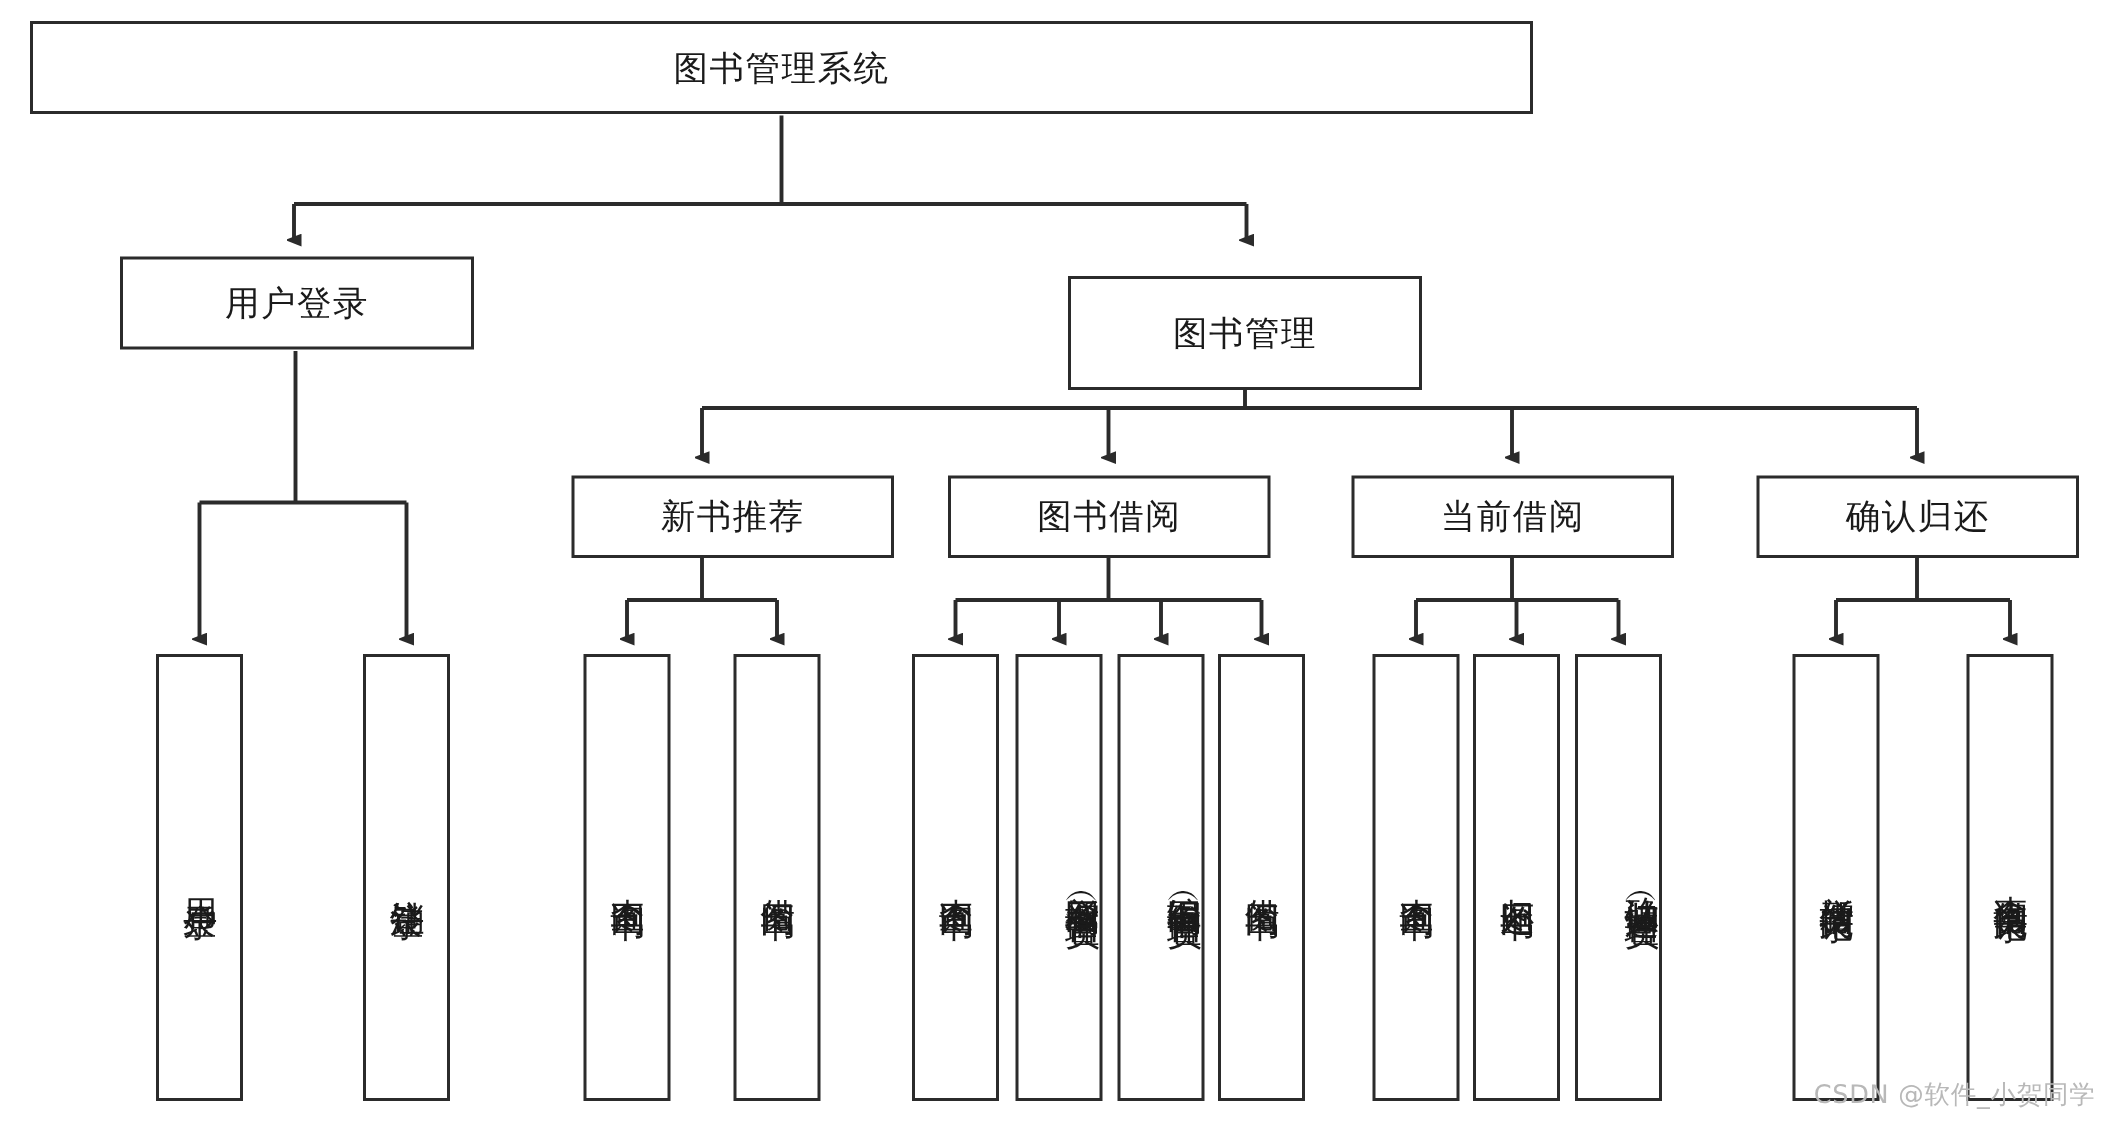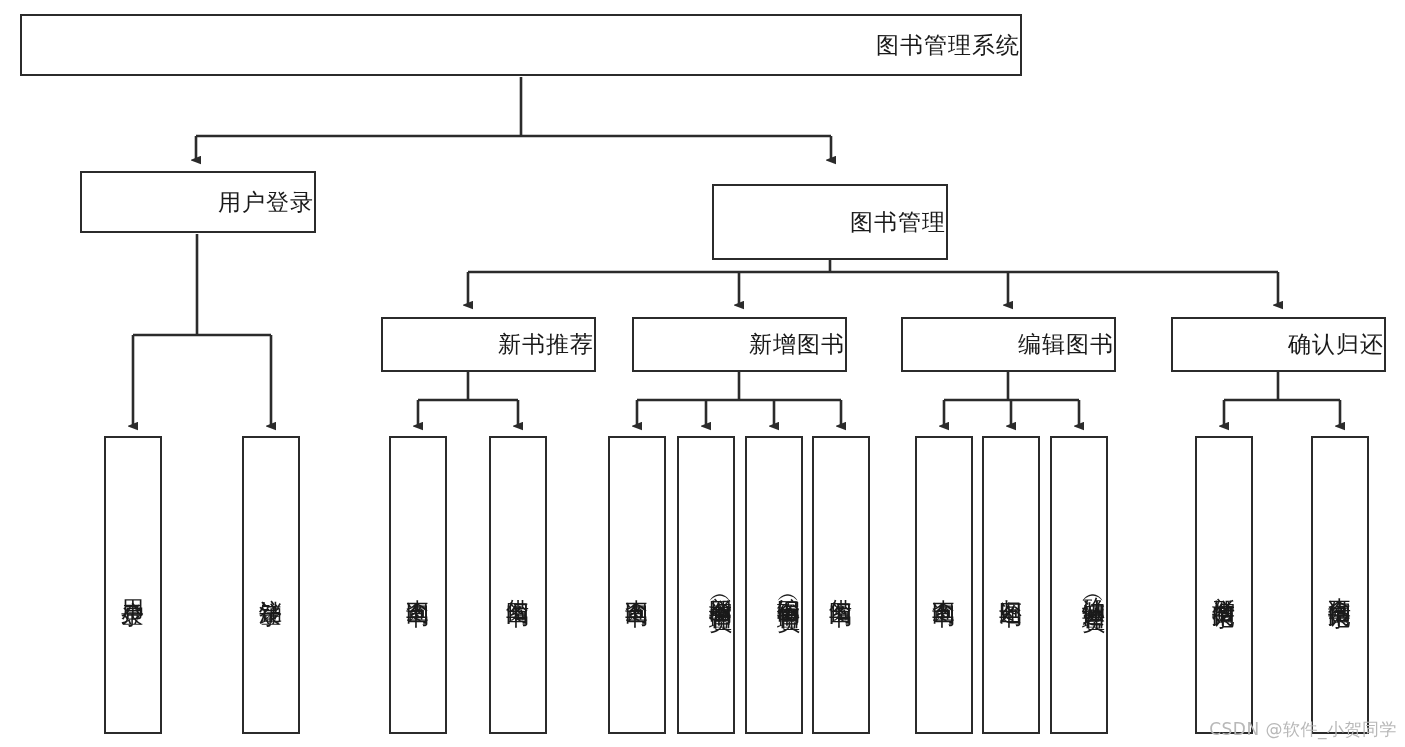--- a/index.html
+++ b/index.html
@@ -21,21 +21,21 @@
     width: 1405px;
     height: 747px;
   }
   .node {
     position: absolute;
     box-sizing: border-box;
     background: #ffffff;
     border: 2.5px solid #2b2b2b;
     display: flex;
     align-items: center;
-    justify-content: flex-end;
+    justify-content: center;
     color: #1a1a1a;
   }
   .node.horiz {
     font-size: 23px;
     letter-spacing: 1px;
   }
   .node.vert {
     writing-mode: vertical-rl;
     text-orientation: upright;
     font-size: 23px;
@@ -137,24 +137,24 @@
     <span>用户登录</span>
   </div>
   <div class="node horiz" style="left:712px; top:184px; width:236px; height:76px;">
     <span>图书管理</span>
   </div>
 
   <div class="node horiz" style="left:381px; top:317px; width:215px; height:55px;">
     <span>新书推荐</span>
   </div>
   <div class="node horiz" style="left:632px; top:317px; width:215px; height:55px;">
-    <span>新增图书</span>
+    <span>图书借阅</span>
   </div>
   <div class="node horiz" style="left:901px; top:317px; width:215px; height:55px;">
-    <span>编辑图书</span>
+    <span>当前借阅</span>
   </div>
   <div class="node horiz" style="left:1171px; top:317px; width:215px; height:55px;">
     <span>确认归还</span>
   </div>
 
   <div class="node vert centered" style="left:104px; top:436px; width:58px; height:298px;">
     <span class="vlabel">用户登录</span>
   </div>
   <div class="node vert centered" style="left:242px; top:436px; width:58px; height:298px;">
     <span class="vlabel">注销登录</span>

